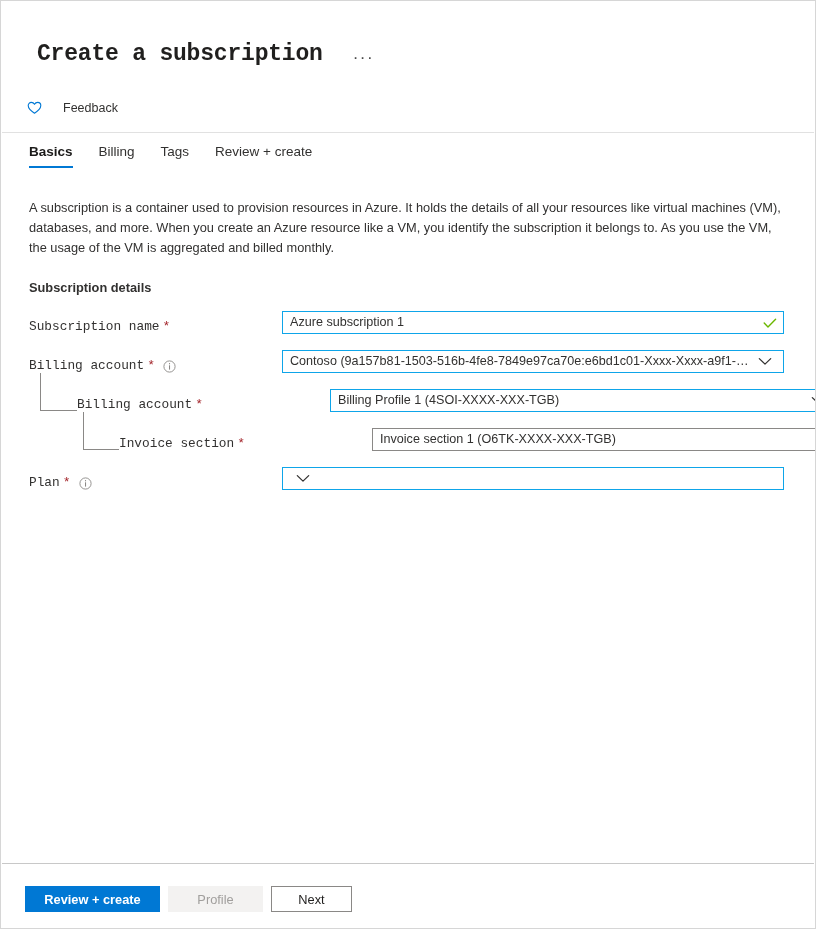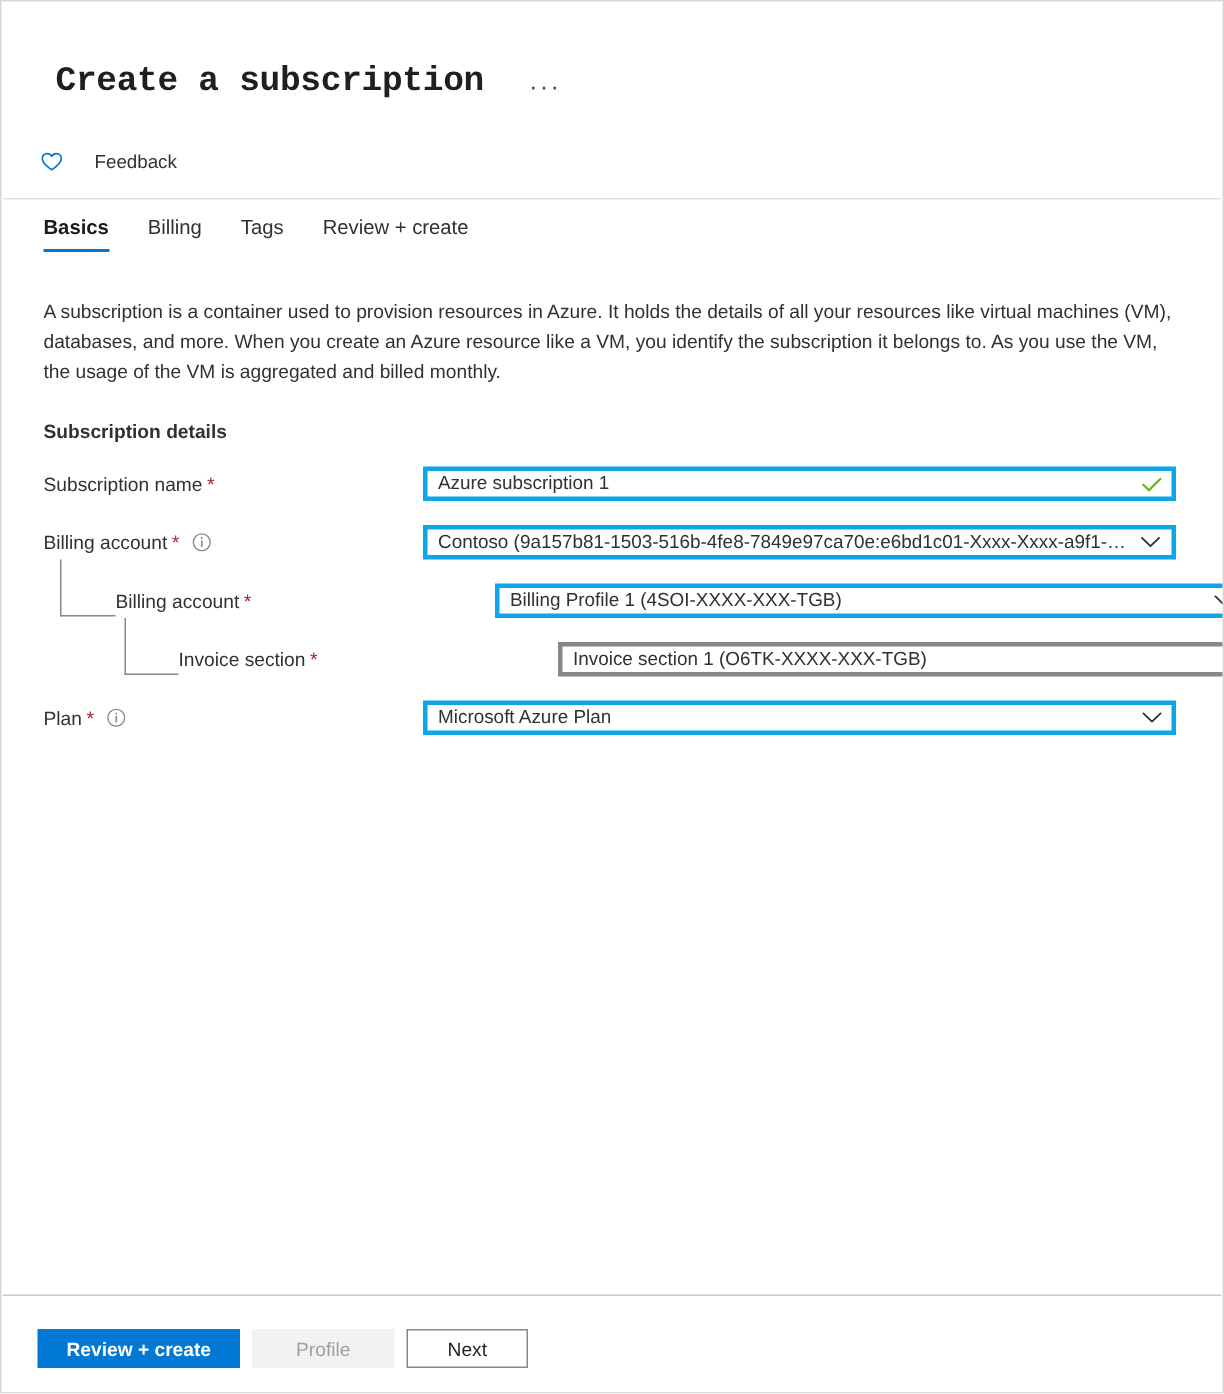--- a/index.html
+++ b/index.html
@@ -138,23 +138,24 @@
     align-items: center;
     height: 23px;
     margin-bottom: 16px;
     position: relative;
   }
   .form-row.r-profile { margin-bottom: 16px; }
   .label-cell {
     width: 253px;
     flex: 0 0 253px;
     display: flex;
-    align-items: center;
+    align-items: flex-end;
     position: relative;
     height: 23px;
+    font-family: Liberation Mono, monospace;
   }
   .label-text {
     font-size: 12.8px;
     color: #323130;
     white-space: nowrap;
   }
   .req {
     color: #a4262c;
     margin-left: 3px;
     font-size: 13px;
@@ -175,21 +176,21 @@
     background: #8a8886;
   }
 
   
   .control {
     position: relative;
     flex: 0 0 502px;
     width: 502px;
     height: 23px;
     box-sizing: border-box;
-    border: 3px solid #0ea5e9;
+    border: 1px solid #0ea5e9;
     background: #ffffff;
     display: flex;
     align-items: center;
     padding: 0 6px 0 7px;
     cursor: pointer;
   }
   .control.gray { border-color: #8a8886; }
   .control .value {
     font-size: 12.6px;
     color: #323130;
@@ -379,21 +380,20 @@
           <span class="req">*</span>
           <span class="info-icon">
             <svg width="13" height="13" viewBox="0 0 13 13">
               <circle cx="6.5" cy="6.5" r="5.6" stroke="#8a8886" stroke-width="0.9" fill="none"></circle>
               <rect x="6" y="5.3" width="1.05" height="4.3" fill="#8a8886"></rect>
               <rect x="6" y="3.1" width="1.05" height="1.2" fill="#8a8886"></rect>
             </svg>
           </span>
         </div>
         <div class="control">
-          <span class="value">Microsoft Azure Plan</span>
           <span class="chev">
             <svg width="14" height="9" viewBox="0 0 14 9" fill="none">
               <path d="M1.3 1.6L7 7.1L12.7 1.6" stroke="#323130" stroke-width="1.25" fill="none" stroke-linecap="round" stroke-linejoin="round"></path>
             </svg>
           </span>
         </div>
       </div>
 
     </div>
   </div>

